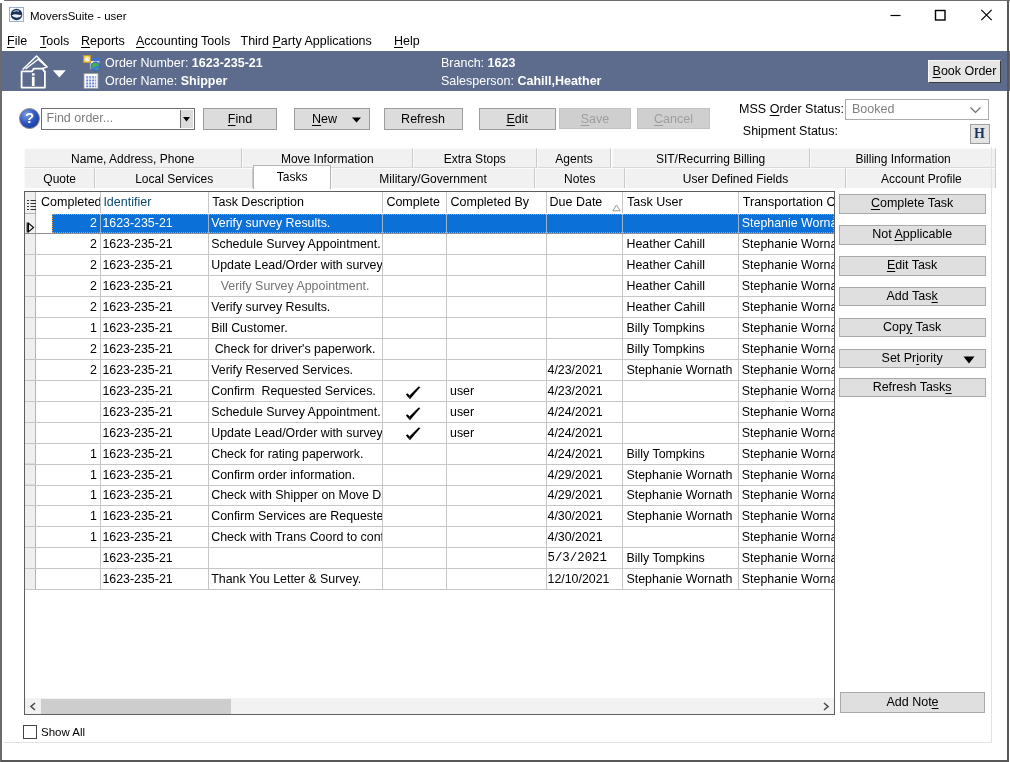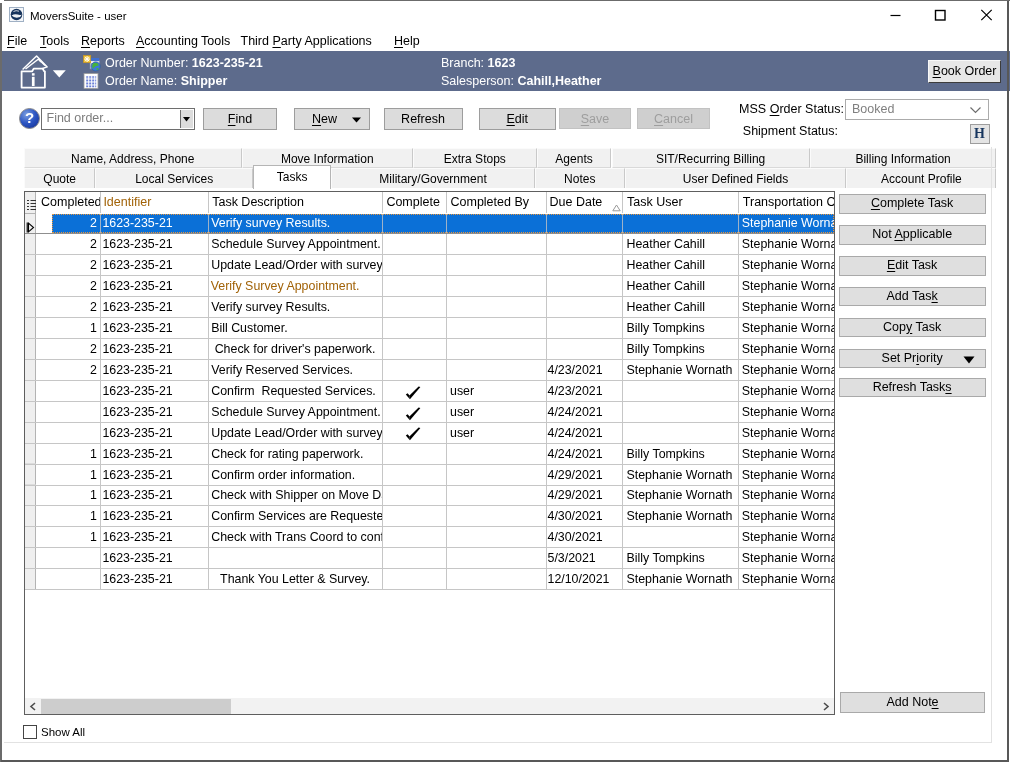--- a/index.html
+++ b/index.html
@@ -126,21 +126,21 @@
 <div class="tab" style="left:253.1px;top:165px;width:78.2px;height:24px;line-height:22px;background:#fff;border:1px solid #b5b5b5;border-bottom:none;z-index:3">Tasks</div>
 
 <div class="abs" style="left:24.0px;top:191.0px;width:811.0px;height:524.0px;background:#fff;border:1px solid #5e5e5e;box-sizing:border-box;overflow:hidden">
 <div style="position:absolute;left:-0.5px;top:0.0px;width:11.1px;height:21.5px;background:#efefef;border-right:1px solid #b3b3b3;border-bottom:1px solid #b3b3b3;box-sizing:border-box"></div>
     <div style="position:absolute;left:1.5px;top:4.5px"><svg width="9" height="12" viewBox="0 0 9 12">
         <g stroke="#333" stroke-width="1">
           <path d="M0 1.5 h2 M3.5 1.5 h5.5 M0 4.5 h2 M3.5 4.5 h5.5 M0 7.5 h2 M3.5 7.5 h5.5 M0 10.5 h2 M3.5 10.5 h5.5"></path>
         </g>
       </svg></div>
     <div style="position:absolute;left:10.6px;top:0px;width:64.3px;height:20.5px;line-height:20.5px;overflow:hidden;white-space:nowrap;box-sizing:border-box;padding-left:5.5px;font-size:12.5px;color:#000">Completed</div>
-    <div style="position:absolute;left:74.9px;top:0px;width:107.8px;height:20.5px;line-height:20.5px;overflow:hidden;white-space:nowrap;box-sizing:border-box;padding-left:3.5px;font-size:12.5px;color:#a16207">Identifier</div>
+    <div style="position:absolute;left:74.9px;top:0px;width:107.8px;height:20.5px;line-height:20.5px;overflow:hidden;white-space:nowrap;box-sizing:border-box;padding-left:3.5px;font-size:12.5px;color:#0c4a6e">Identifier</div>
     <div style="position:absolute;left:182.7px;top:0px;width:174.2px;height:20.5px;line-height:20.5px;overflow:hidden;white-space:nowrap;box-sizing:border-box;padding-left:4.5px;font-size:12.5px;color:#000">Task Description</div>
     <div style="position:absolute;left:356.9px;top:0px;width:64.1px;height:20.5px;line-height:20.5px;overflow:hidden;white-space:nowrap;box-sizing:border-box;padding-left:4.5px;font-size:12.5px;color:#000">Complete</div>
     <div style="position:absolute;left:421.0px;top:0px;width:100.0px;height:20.5px;line-height:20.5px;overflow:hidden;white-space:nowrap;box-sizing:border-box;padding-left:4.5px;font-size:12.5px;color:#000">Completed By</div>
     <div style="position:absolute;left:521.0px;top:0px;width:76.0px;height:20.5px;line-height:20.5px;overflow:hidden;white-space:nowrap;box-sizing:border-box;padding-left:3.5px;font-size:12.5px;color:#000">Due Date</div>
     <div style="position:absolute;left:597.0px;top:0px;width:116.3px;height:20.5px;line-height:20.5px;overflow:hidden;white-space:nowrap;box-sizing:border-box;padding-left:5px;font-size:12.5px;color:#000">Task User</div>
     <div style="position:absolute;left:713.3px;top:0px;width:96.2px;height:20.5px;line-height:20.5px;overflow:hidden;white-space:nowrap;box-sizing:border-box;padding-left:4.5px;font-size:12.5px;color:#000">Transportation Co</div>
     <div style="position:absolute;left:74.9px;top:0px;width:1px;height:20.5px;background:#c6c6c6"></div>
     <div style="position:absolute;left:182.7px;top:0px;width:1px;height:20.5px;background:#c6c6c6"></div>
     <div style="position:absolute;left:356.9px;top:0px;width:1px;height:20.5px;background:#c6c6c6"></div>
     <div style="position:absolute;left:421.0px;top:0px;width:1px;height:20.5px;background:#c6c6c6"></div>
@@ -191,21 +191,21 @@
     <div style="position:absolute;left:182.7px;top:63.3px;width:1px;height:20.9px;background:#c6c6c6"></div>
     <div style="position:absolute;left:356.9px;top:63.3px;width:1px;height:20.9px;background:#c6c6c6"></div>
     <div style="position:absolute;left:421.0px;top:63.3px;width:1px;height:20.9px;background:#c6c6c6"></div>
     <div style="position:absolute;left:521.0px;top:63.3px;width:1px;height:20.9px;background:#c6c6c6"></div>
     <div style="position:absolute;left:597.0px;top:63.3px;width:1px;height:20.9px;background:#c6c6c6"></div>
     <div style="position:absolute;left:713.3px;top:63.3px;width:1px;height:20.9px;background:#c6c6c6"></div>
     <div style="position:absolute;left:0;top:83.3px;width:810.0px;height:1px;background:#c6c6c6"></div>
     <div style="position:absolute;left:-0.5px;top:84.3px;width:11.1px;height:20.9px;background:#efefef;border-right:1px solid #b3b3b3;border-bottom:1px solid #dcdcdc;box-sizing:border-box"></div>
     <div style="position:absolute;left:10.6px;top:84.26666666666665px;width:64.3px;height:20.9px;line-height:20.9px;overflow:hidden;white-space:nowrap;box-sizing:border-box;padding-left:3.5px;padding-right:3px;text-align:right;color:#000;font-size:12.4px;">2</div>
     <div style="position:absolute;left:74.9px;top:84.26666666666665px;width:107.8px;height:20.9px;line-height:20.9px;overflow:hidden;white-space:nowrap;box-sizing:border-box;padding-left:2.5px;padding-right:3px;text-align:left;color:#000;font-size:12.4px;">1623-235-21</div>
-    <div style="position:absolute;left:182.7px;top:84.26666666666665px;width:174.2px;height:20.9px;line-height:20.9px;overflow:hidden;white-space:nowrap;box-sizing:border-box;padding-left:3px;padding-right:3px;text-align:left;color:#a16207;font-size:12.4px;">Verify Survey Appointment.</div>
+    <div style="position:absolute;left:182.7px;top:84.26666666666665px;width:174.2px;height:20.9px;line-height:20.9px;overflow:hidden;white-space:nowrap;box-sizing:border-box;padding-left:13px;padding-right:3px;text-align:left;color:#737373;font-size:12.4px;">Verify Survey Appointment.</div>
     <div style="position:absolute;left:597.0px;top:84.26666666666665px;width:116.3px;height:20.9px;line-height:20.9px;overflow:hidden;white-space:nowrap;box-sizing:border-box;padding-left:4.5px;padding-right:3px;text-align:left;color:#000;font-size:12.4px;">Heather Cahill</div>
     <div style="position:absolute;left:713.3px;top:84.26666666666665px;width:96.2px;height:20.9px;line-height:20.9px;overflow:hidden;white-space:nowrap;box-sizing:border-box;padding-left:3.5px;padding-right:3px;text-align:left;color:#000;font-size:12.4px;">Stephanie Wornath</div>
     <div style="position:absolute;left:74.9px;top:84.3px;width:1px;height:20.9px;background:#c6c6c6"></div>
     <div style="position:absolute;left:182.7px;top:84.3px;width:1px;height:20.9px;background:#c6c6c6"></div>
     <div style="position:absolute;left:356.9px;top:84.3px;width:1px;height:20.9px;background:#c6c6c6"></div>
     <div style="position:absolute;left:421.0px;top:84.3px;width:1px;height:20.9px;background:#c6c6c6"></div>
     <div style="position:absolute;left:521.0px;top:84.3px;width:1px;height:20.9px;background:#c6c6c6"></div>
     <div style="position:absolute;left:597.0px;top:84.3px;width:1px;height:20.9px;background:#c6c6c6"></div>
     <div style="position:absolute;left:713.3px;top:84.3px;width:1px;height:20.9px;background:#c6c6c6"></div>
     <div style="position:absolute;left:0;top:104.2px;width:810.0px;height:1px;background:#c6c6c6"></div>
@@ -389,34 +389,34 @@
     <div style="position:absolute;left:74.9px;top:335.3px;width:1px;height:20.9px;background:#c6c6c6"></div>
     <div style="position:absolute;left:182.7px;top:335.3px;width:1px;height:20.9px;background:#c6c6c6"></div>
     <div style="position:absolute;left:356.9px;top:335.3px;width:1px;height:20.9px;background:#c6c6c6"></div>
     <div style="position:absolute;left:421.0px;top:335.3px;width:1px;height:20.9px;background:#c6c6c6"></div>
     <div style="position:absolute;left:521.0px;top:335.3px;width:1px;height:20.9px;background:#c6c6c6"></div>
     <div style="position:absolute;left:597.0px;top:335.3px;width:1px;height:20.9px;background:#c6c6c6"></div>
     <div style="position:absolute;left:713.3px;top:335.3px;width:1px;height:20.9px;background:#c6c6c6"></div>
     <div style="position:absolute;left:0;top:355.3px;width:810.0px;height:1px;background:#c6c6c6"></div>
     <div style="position:absolute;left:-0.5px;top:356.3px;width:11.1px;height:20.9px;background:#efefef;border-right:1px solid #b3b3b3;border-bottom:1px solid #dcdcdc;box-sizing:border-box"></div>
     <div style="position:absolute;left:74.9px;top:356.2555555555556px;width:107.8px;height:20.9px;line-height:20.9px;overflow:hidden;white-space:nowrap;box-sizing:border-box;padding-left:2.5px;padding-right:3px;text-align:left;color:#000;font-size:12.4px;">1623-235-21</div>
-    <div style="position:absolute;left:521.0px;top:356.2555555555556px;width:76.0px;height:20.9px;line-height:20.9px;overflow:hidden;white-space:nowrap;box-sizing:border-box;padding-left:1.5px;padding-right:3px;text-align:left;color:#000;font-size:12.4px;">5/3/2021</div>
+    <div style="position:absolute;left:521.0px;top:356.2555555555556px;width:76.0px;height:20.9px;line-height:20.9px;overflow:hidden;white-space:nowrap;box-sizing:border-box;padding-left:1.5px;padding-right:3px;text-align:left;color:#000;font-size:12.4px;font-family:Liberation Mono, monospace;">5/3/2021</div>
     <div style="position:absolute;left:597.0px;top:356.2555555555556px;width:116.3px;height:20.9px;line-height:20.9px;overflow:hidden;white-space:nowrap;box-sizing:border-box;padding-left:4.5px;padding-right:3px;text-align:left;color:#000;font-size:12.4px;">Billy Tompkins</div>
     <div style="position:absolute;left:713.3px;top:356.2555555555556px;width:96.2px;height:20.9px;line-height:20.9px;overflow:hidden;white-space:nowrap;box-sizing:border-box;padding-left:3.5px;padding-right:3px;text-align:left;color:#000;font-size:12.4px;">Stephanie Wornath</div>
     <div style="position:absolute;left:74.9px;top:356.3px;width:1px;height:20.9px;background:#c6c6c6"></div>
     <div style="position:absolute;left:182.7px;top:356.3px;width:1px;height:20.9px;background:#c6c6c6"></div>
     <div style="position:absolute;left:356.9px;top:356.3px;width:1px;height:20.9px;background:#c6c6c6"></div>
     <div style="position:absolute;left:421.0px;top:356.3px;width:1px;height:20.9px;background:#c6c6c6"></div>
     <div style="position:absolute;left:521.0px;top:356.3px;width:1px;height:20.9px;background:#c6c6c6"></div>
     <div style="position:absolute;left:597.0px;top:356.3px;width:1px;height:20.9px;background:#c6c6c6"></div>
     <div style="position:absolute;left:713.3px;top:356.3px;width:1px;height:20.9px;background:#c6c6c6"></div>
     <div style="position:absolute;left:0;top:376.2px;width:810.0px;height:1px;background:#c6c6c6"></div>
     <div style="position:absolute;left:-0.5px;top:377.2px;width:11.1px;height:20.9px;background:#efefef;border-right:1px solid #b3b3b3;border-bottom:1px solid #dcdcdc;box-sizing:border-box"></div>
     <div style="position:absolute;left:74.9px;top:377.1777777777778px;width:107.8px;height:20.9px;line-height:20.9px;overflow:hidden;white-space:nowrap;box-sizing:border-box;padding-left:2.5px;padding-right:3px;text-align:left;color:#000;font-size:12.4px;">1623-235-21</div>
-    <div style="position:absolute;left:182.7px;top:377.1777777777778px;width:174.2px;height:20.9px;line-height:20.9px;overflow:hidden;white-space:nowrap;box-sizing:border-box;padding-left:3.5px;padding-right:3px;text-align:center;color:#000;font-size:12.4px;">Thank You Letter &amp; Survey.</div>
+    <div style="position:absolute;left:182.7px;top:377.1777777777778px;width:174.2px;height:20.9px;line-height:20.9px;overflow:hidden;white-space:nowrap;box-sizing:border-box;padding-left:3.5px;padding-right:3px;text-align:left;color:#000;font-size:12.4px;">Thank You Letter &amp; Survey.</div>
     <div style="position:absolute;left:521.0px;top:377.1777777777778px;width:76.0px;height:20.9px;line-height:20.9px;overflow:hidden;white-space:nowrap;box-sizing:border-box;padding-left:1.5px;padding-right:3px;text-align:left;color:#000;font-size:12.4px;">12/10/2021</div>
     <div style="position:absolute;left:597.0px;top:377.1777777777778px;width:116.3px;height:20.9px;line-height:20.9px;overflow:hidden;white-space:nowrap;box-sizing:border-box;padding-left:4.5px;padding-right:3px;text-align:left;color:#000;font-size:12.4px;">Stephanie Wornath</div>
     <div style="position:absolute;left:713.3px;top:377.1777777777778px;width:96.2px;height:20.9px;line-height:20.9px;overflow:hidden;white-space:nowrap;box-sizing:border-box;padding-left:3.5px;padding-right:3px;text-align:left;color:#000;font-size:12.4px;">Stephanie Wornath</div>
     <div style="position:absolute;left:74.9px;top:377.2px;width:1px;height:20.9px;background:#c6c6c6"></div>
     <div style="position:absolute;left:182.7px;top:377.2px;width:1px;height:20.9px;background:#c6c6c6"></div>
     <div style="position:absolute;left:356.9px;top:377.2px;width:1px;height:20.9px;background:#c6c6c6"></div>
     <div style="position:absolute;left:421.0px;top:377.2px;width:1px;height:20.9px;background:#c6c6c6"></div>
     <div style="position:absolute;left:521.0px;top:377.2px;width:1px;height:20.9px;background:#c6c6c6"></div>
     <div style="position:absolute;left:597.0px;top:377.2px;width:1px;height:20.9px;background:#c6c6c6"></div>
     <div style="position:absolute;left:713.3px;top:377.2px;width:1px;height:20.9px;background:#c6c6c6"></div>

